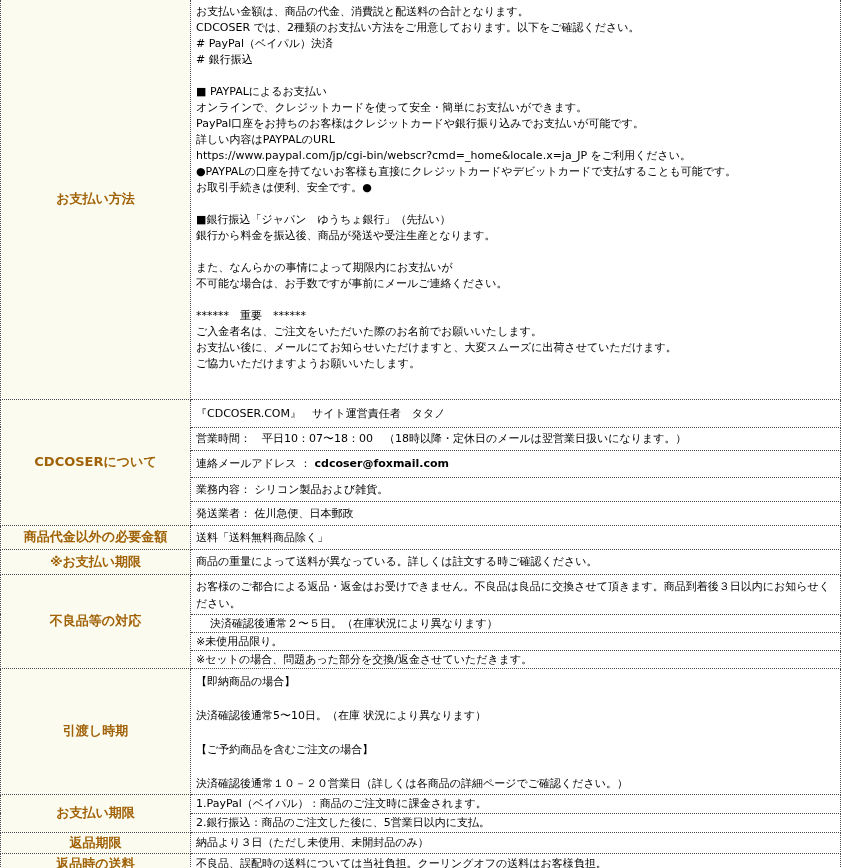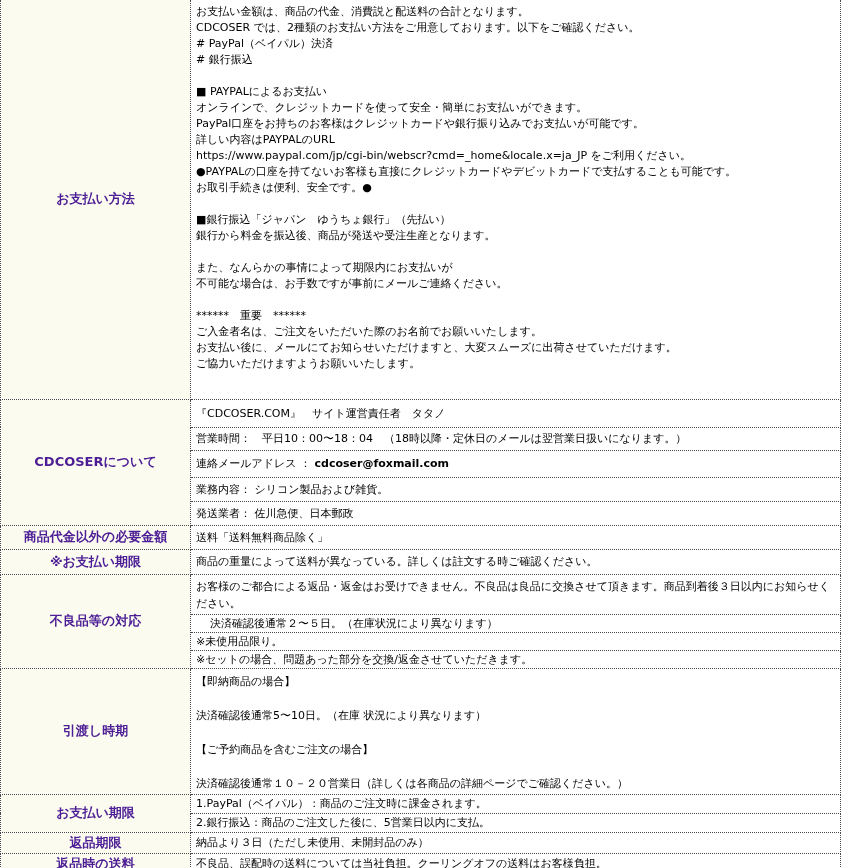--- a/index.html
+++ b/index.html
@@ -23,21 +23,21 @@
     box-sizing: border-box;
     font-size: 11px;
     overflow: hidden;
   }
   tr:first-child td { border-top: none; }
   td.hdr {
     background: #FBFBEF;
     font-weight: bold;
     text-align: center;
     vertical-align: middle;
-    color: #4c1d95;
+    color: #a16207;
     font-size: 13px;
   }
   td.cell {
     background: #ffffff;
     padding: 2px 5px;
     vertical-align: middle;
   }
   .pre { white-space: pre-wrap; word-break: break-all; }
   td.c-payment { height: 399px; vertical-align: top; line-height: 16px; padding-top: 4px; }
   td.c-operator { height: 28px; }
@@ -94,21 +94,21 @@
 ご入金者名は、ご注文をいただいた際のお名前でお願いいたします。
 お支払い後に、メールにてお知らせいただけますと、大変スムーズに出荷させていただけます。
 ご協力いただけますようお願いいたします。</td>
       </tr>
 
       <tr>
         <td class="hdr" rowspan="5">CDCOSERについて</td>
         <td class="cell c-operator">『CDCOSER.COM』　サイト運営責任者　タタノ</td>
       </tr>
       <tr>
-        <td class="cell c-hours">営業時間：　平日10：00〜18：04　（18時以降・定休日のメールは翌営業日扱いになります。）</td>
+        <td class="cell c-hours">営業時間：　平日10：07〜18：00　（18時以降・定休日のメールは翌営業日扱いになります。）</td>
       </tr>
       <tr>
         <td class="cell c-email">
           <span>連絡メールアドレス ： </span><span class="bold">cdcoser@foxmail.com</span>
         </td>
       </tr>
       <tr>
         <td class="cell c-business">業務内容： シリコン製品および雑貨。</td>
       </tr>
       <tr>

